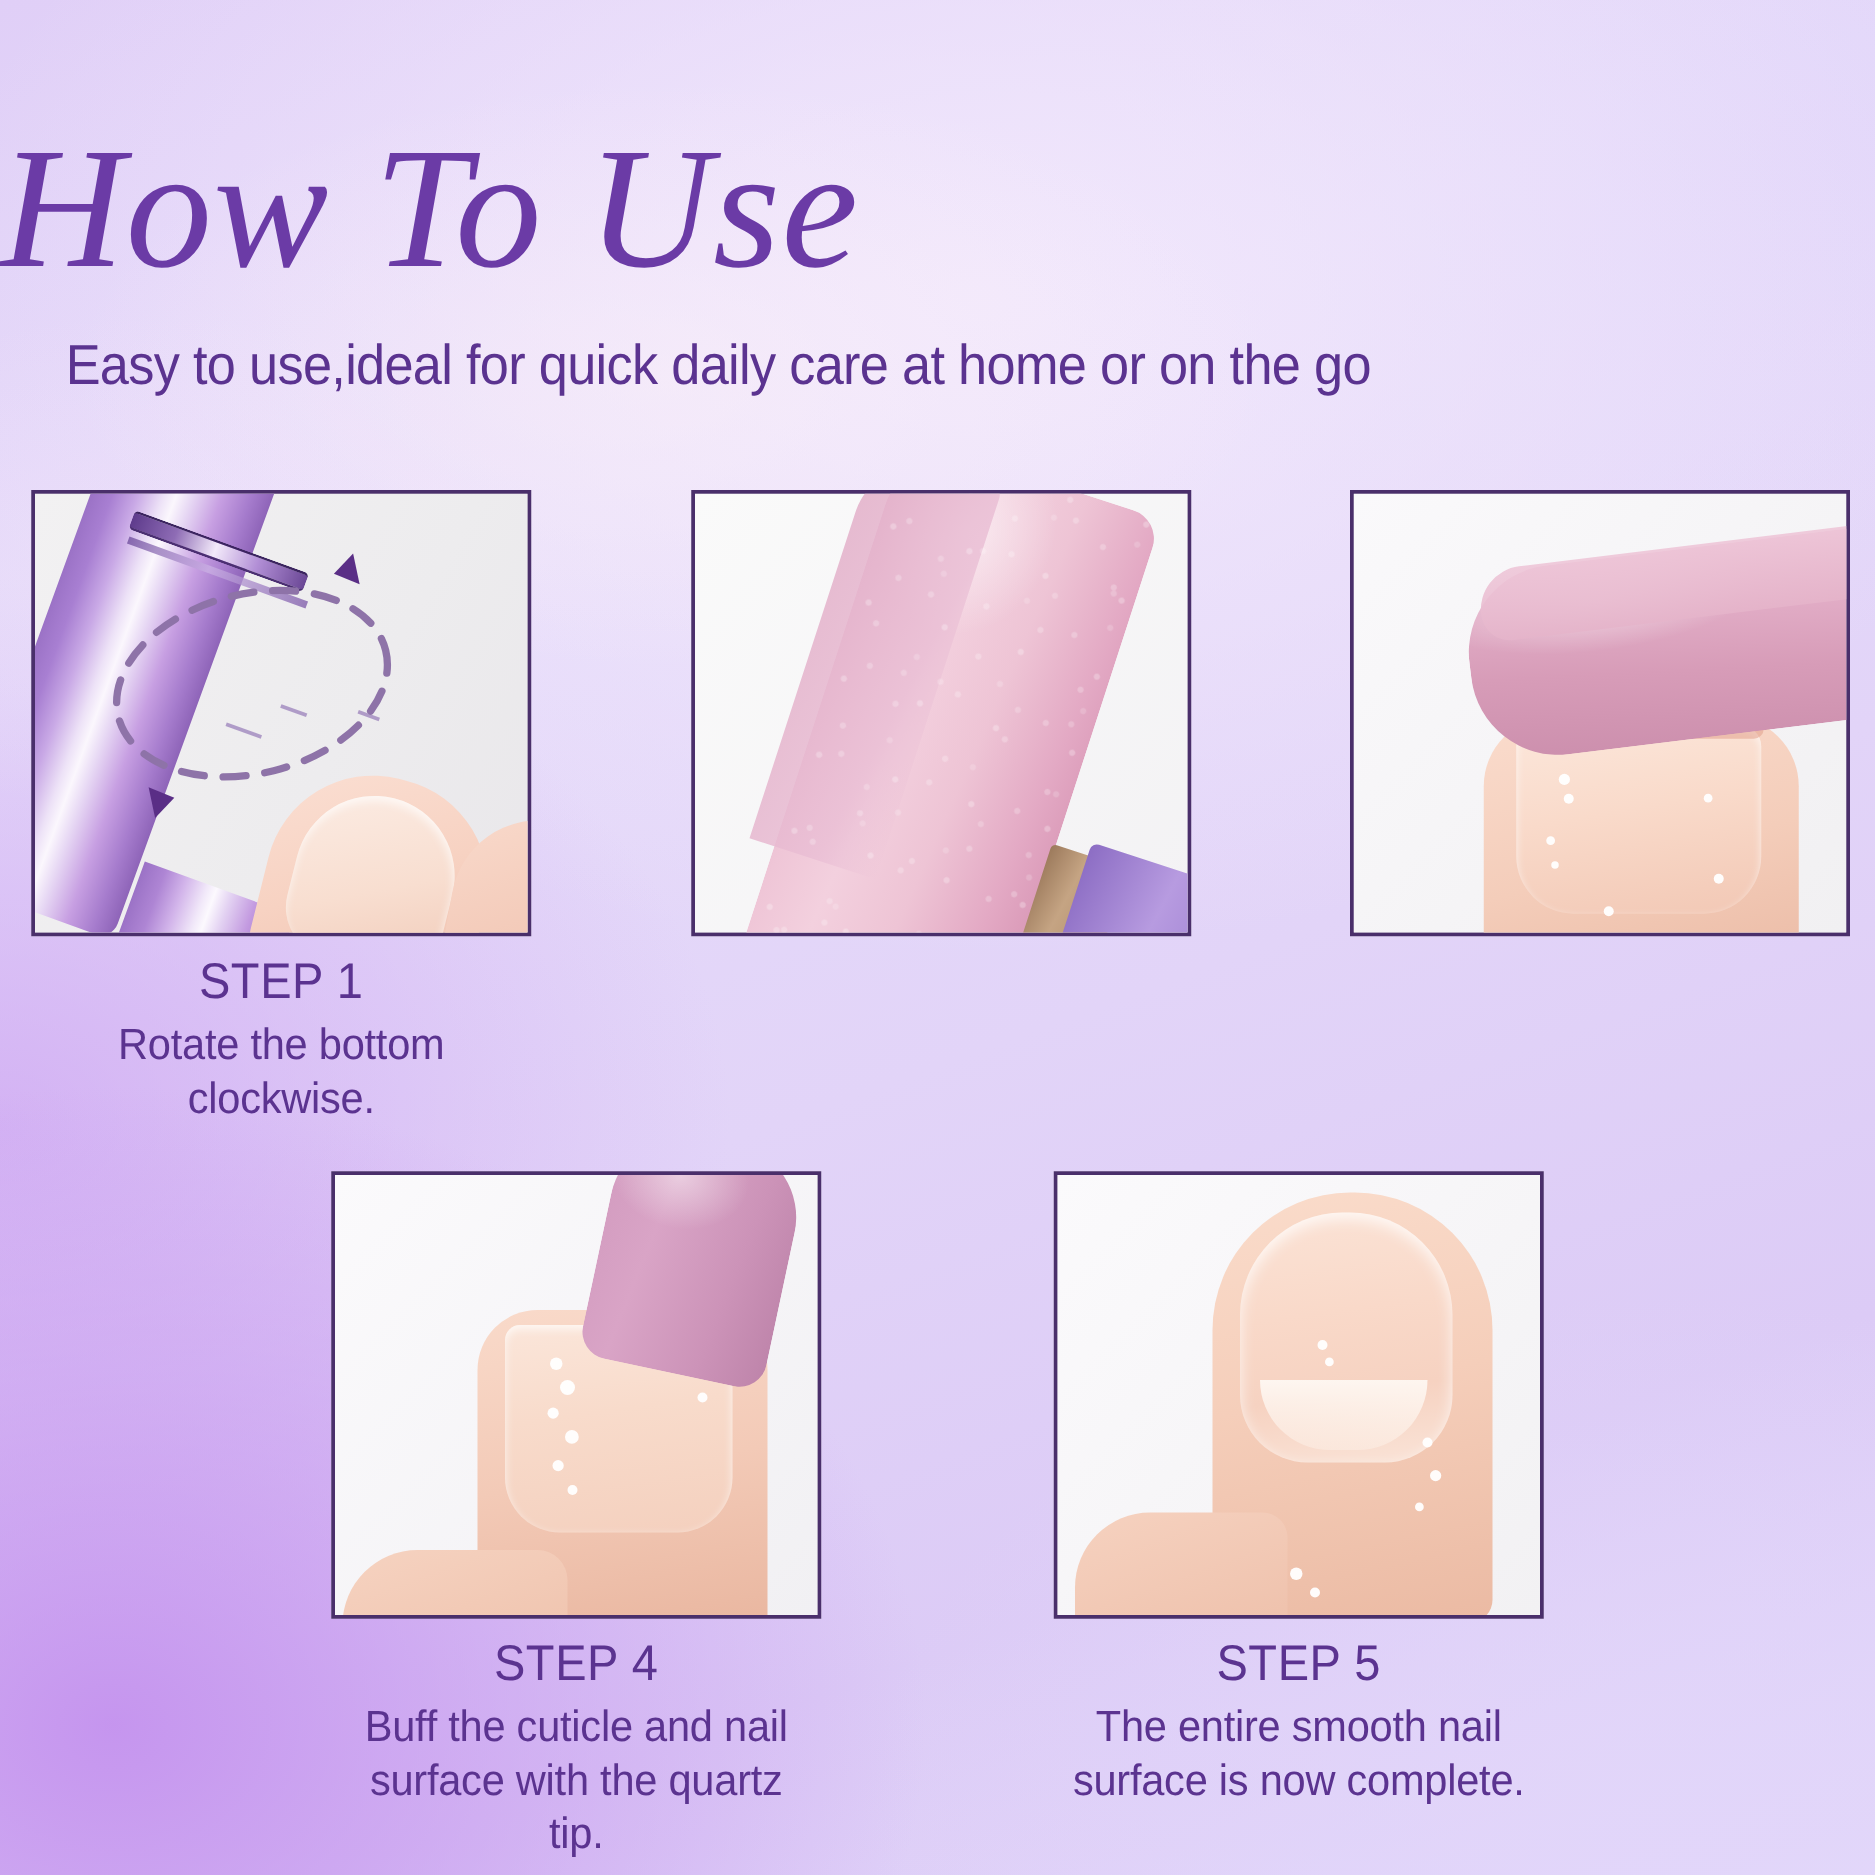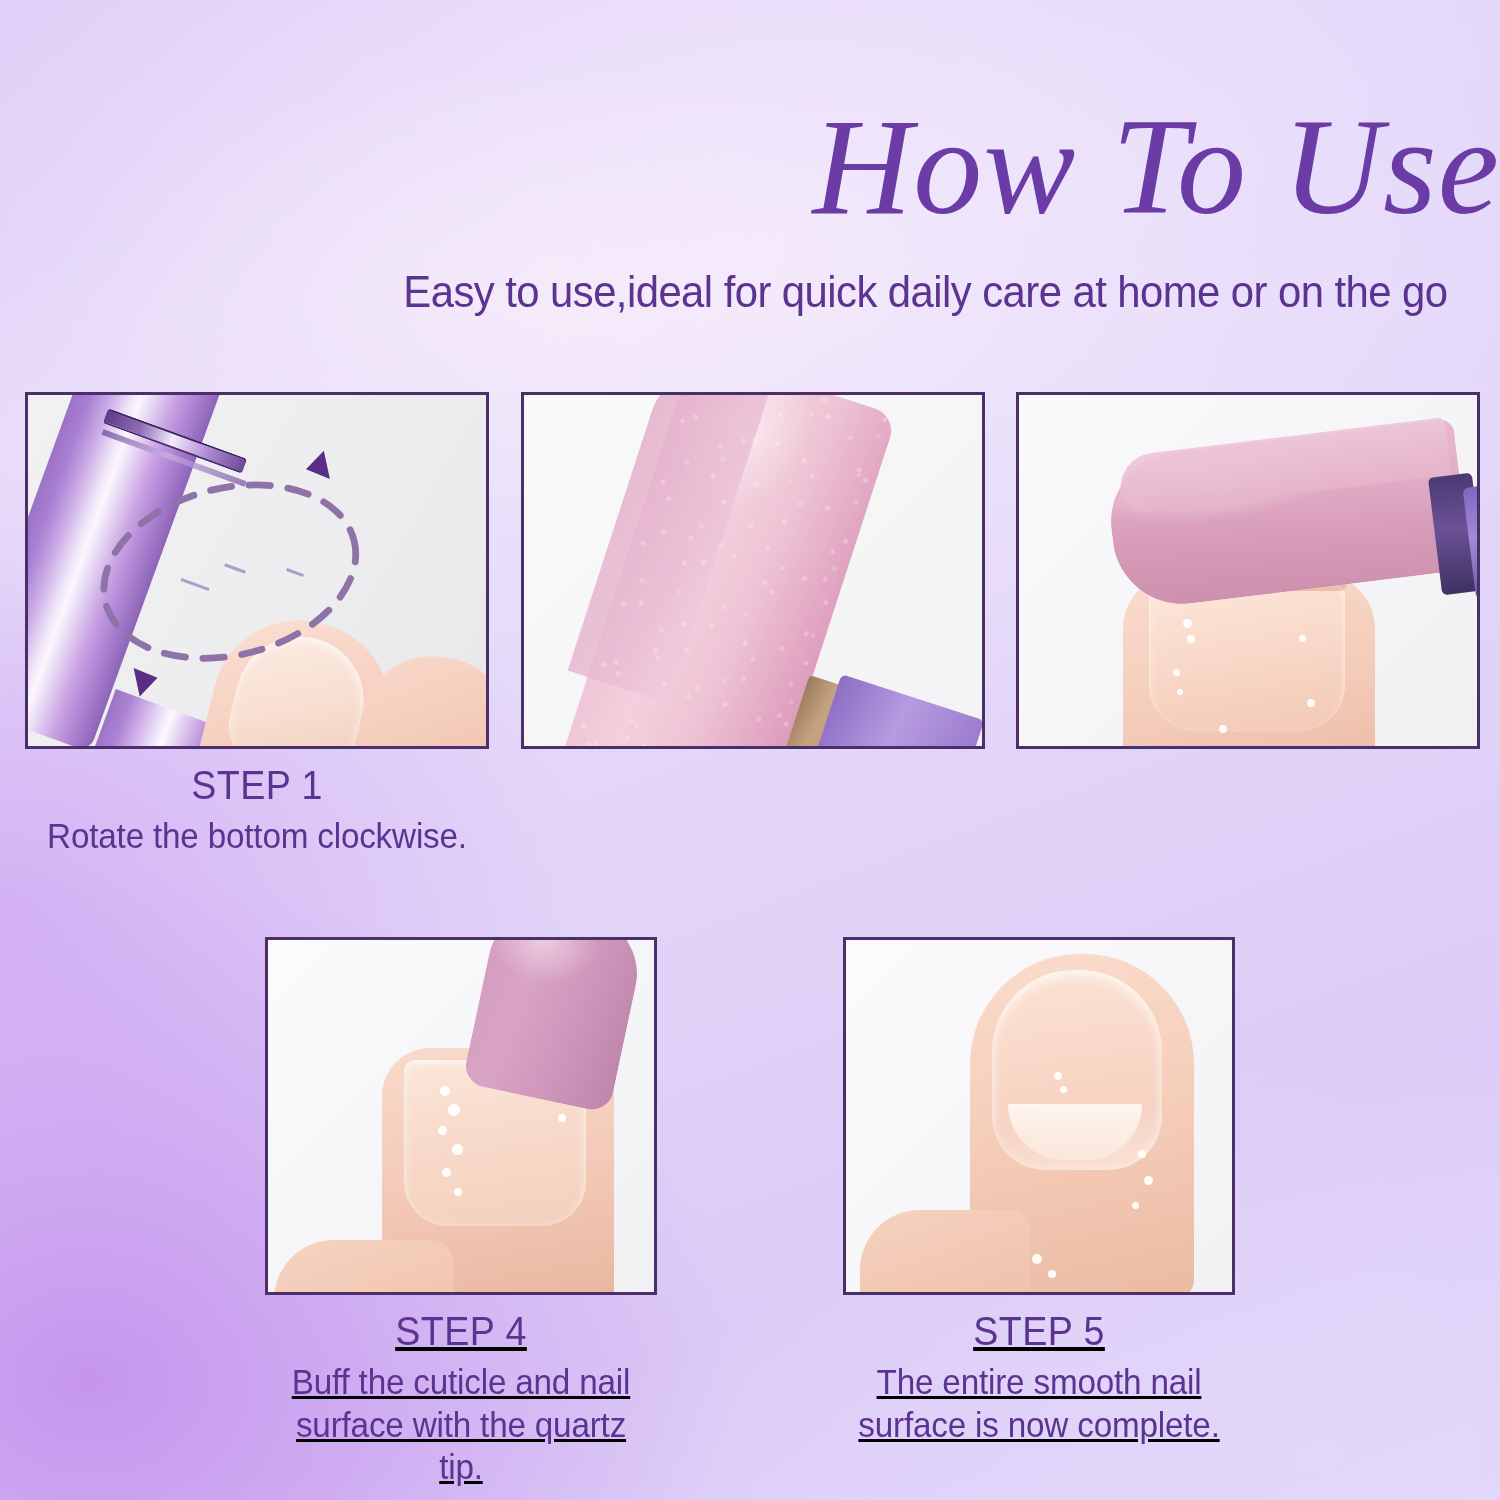--- a/index.html
+++ b/index.html
@@ -29,21 +29,21 @@
   #bg-sheen {
     position:absolute; inset:0;
     background:
       radial-gradient(ellipse 45% 22% at 36% 20%, rgba(250,240,248,0.55) 0%, rgba(250,240,248,0) 72%),
       radial-gradient(ellipse 30% 18% at 8%  30%, rgba(240,226,250,0.45) 0%, rgba(240,226,250,0) 75%);
   }
 
   #page { position:absolute; inset:0; }
 
   
-  .header { position:absolute; left:0; right:0; top:0; text-align:right; }
+  .header { position:absolute; left:0; right:0; top:0; text-align:left; }
 
   .title {
     font-family:"Liberation Serif", "DejaVu Serif", serif;
     font-style:italic;
     font-weight:400;
     font-size:138px;
     line-height:1;
     letter-spacing:1px;
     color:#6B3BA6;
     margin-top:98px;
@@ -57,22 +57,22 @@
     color:#5B3390;
     margin-top:30px;
     transform:scaleX(0.93);
   }
 
   
   .row { position:absolute; display:flex; }
   .row-top    { left:25px;  top:392px;  width:1455px; justify-content:space-between; }
   .row-bottom { left:265px; top:937px;  width:970px;  justify-content:space-between; }
 
-  .step { width:464px; }
-  .row-bottom .step { width:392px;text-decoration:underline; }
+  .step { width:400px; }
+  .row-bottom .step { width:392px; }
 
   .photo {
     position:relative;
     width:100%;
     height:357px;
     border:3px solid #4A2F6B;
     background:#F0EFF0;
     overflow:hidden;
   }
   .row-bottom .photo { height:358px; }

